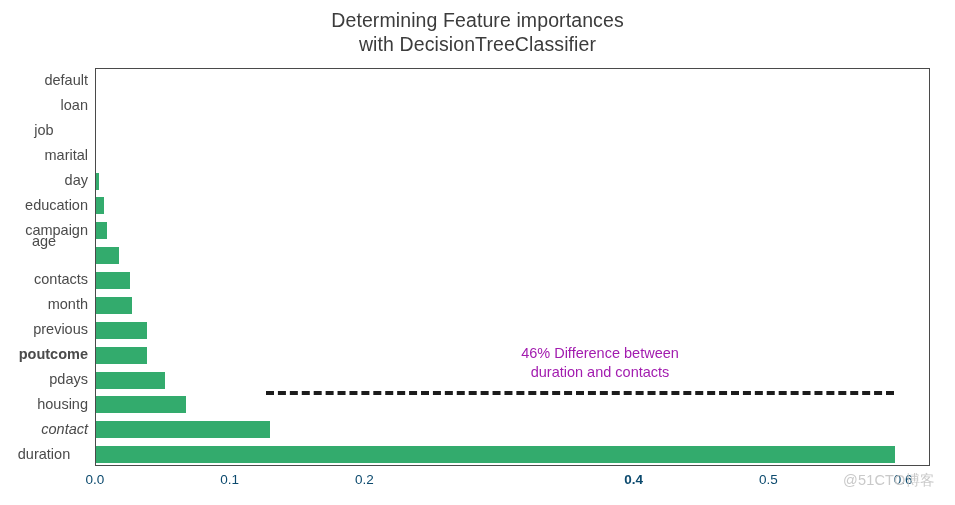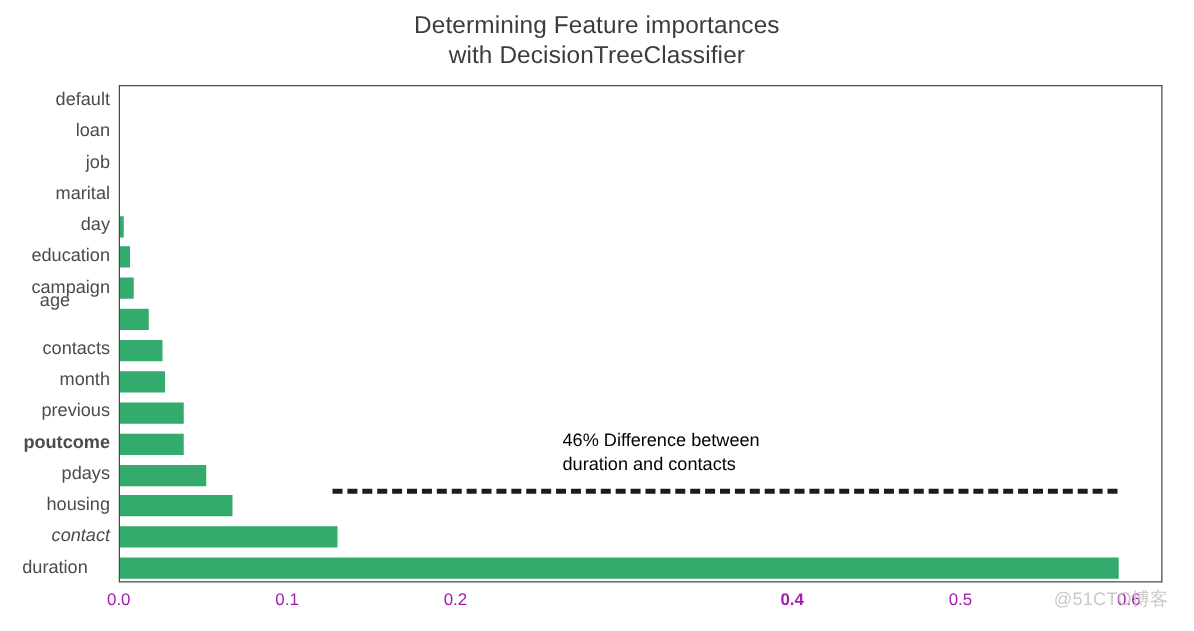--- a/index.html
+++ b/index.html
@@ -92,33 +92,34 @@
     top: 472px;
     width: 955px;
     height: 24px;
   }
   .xtick {
     position: absolute;
     top: 0;
     transform: translateX(-50%);
     font-size: 13.5px;
     line-height: 16px;
-    color: #a21caf;
+    color: #0c4a6e;
     white-space: nowrap;
   }
 
   
   #annotation {
     position: absolute;
     top: 344px;
     left: 450px;
     width: 300px;
+    text-align: center;
     font-size: 14.5px;
     line-height: 19px;
-    color: #000000;
+    color: #a21caf;
     white-space: pre-line;
   }
 
   
   #dashed-line {
     position: absolute;
     top: 401px;
     left: 266px;
     width: 628px;
     height: 0;
@@ -142,21 +143,21 @@
 <body>
 
 <div id="figure">
 
   <div id="chart-title">Determining Feature importances
 with DecisionTreeClassifier</div>
 
   <div id="y-axis-labels">
       <div class="ytick" style="top: 4.4375px;">default</div>
       <div class="ytick" style="top: 29.3125px;">loan</div>
-      <div class="ytick" style="top: 54.1875px;">job</div>
+      <div class="ytick" style="top: 54.1875px; text-align: center;">job</div>
       <div class="ytick" style="top: 79.0625px;">marital</div>
       <div class="ytick" style="top: 103.938px;">day</div>
       <div class="ytick" style="top: 128.812px;">education</div>
       <div class="ytick" style="top: 153.688px;">campaign</div>
       <div class="ytick" style="top: 165px; text-align: center;">age</div>
       <div class="ytick" style="top: 203.438px;">contacts</div>
       <div class="ytick" style="top: 228.312px;">month</div>
       <div class="ytick" style="top: 253.188px;">previous</div>
       <div class="ytick" style="top: 278.062px; font-weight: bold;">poutcome</div>
       <div class="ytick" style="top: 302.938px;">pdays</div>

